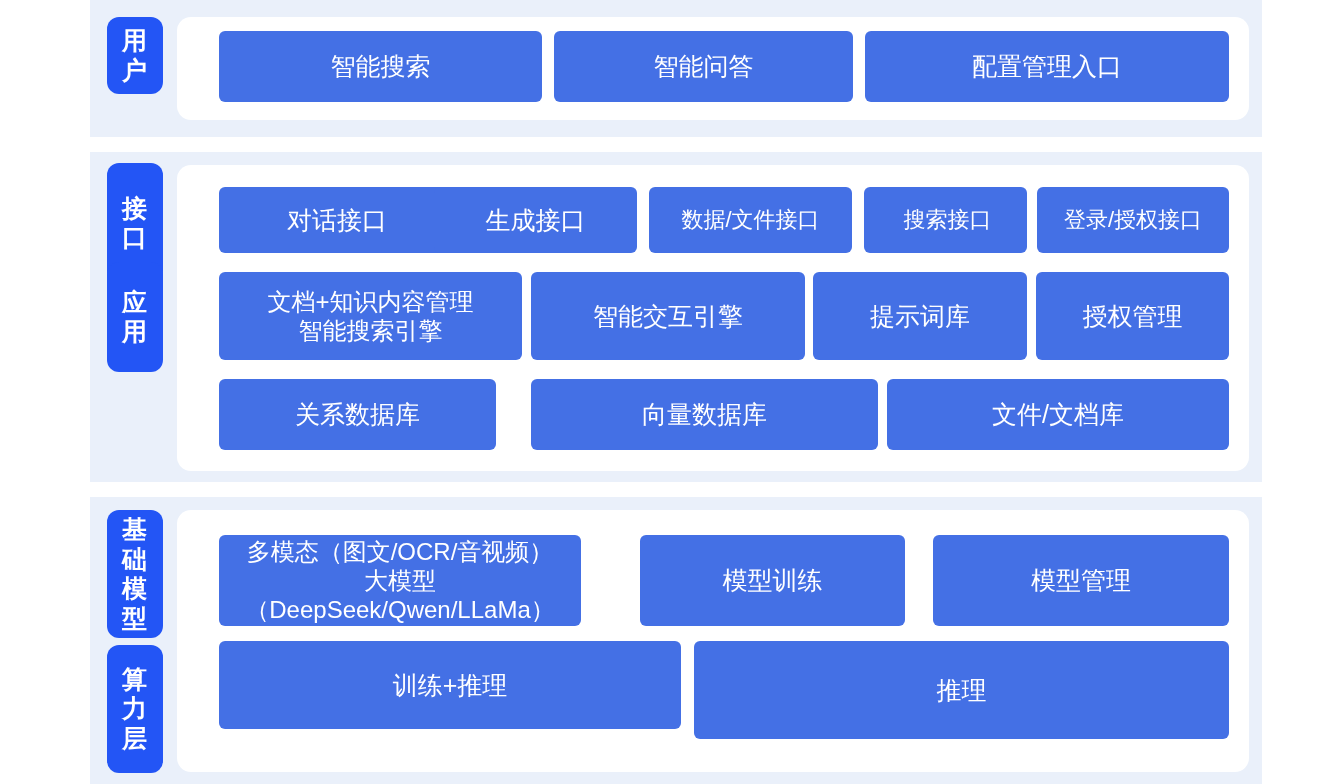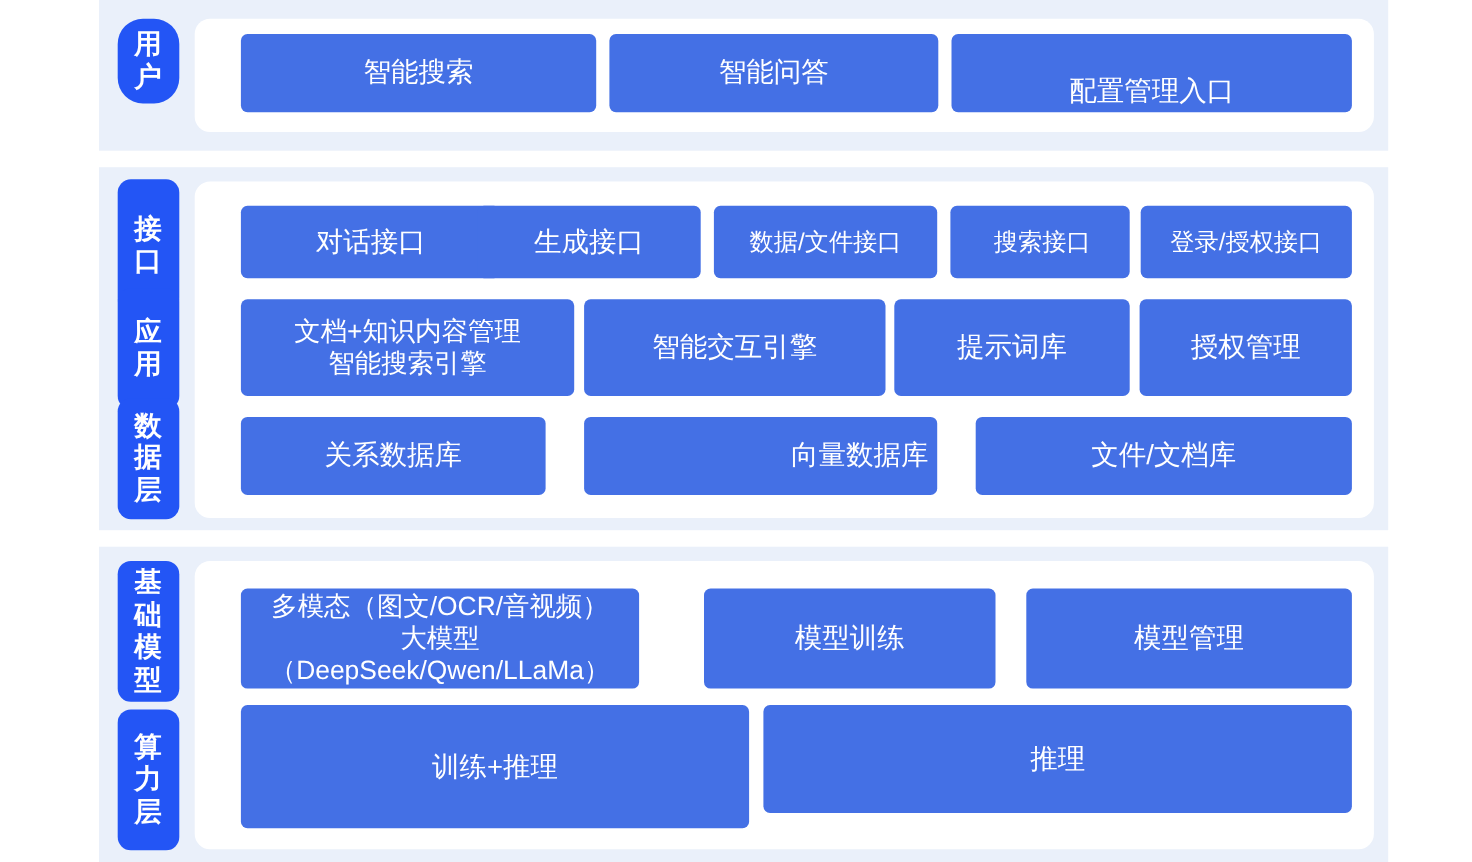--- a/index.html
+++ b/index.html
@@ -51,21 +51,21 @@
     font-size: 25px;
     font-weight: bold;
     line-height: 1.18;
     letter-spacing: 1px;
     text-align: center;
     writing-mode: horizontal-tb;
     width: 26px;
     word-break: break-all;
     white-space: normal;
   }
-  #tab-user   { top: 17px;  height: 77px; border-radius: 23px; }
+  #tab-user   { top: 17px;  height: 77px; }
   #tab-api    { top: 163px; height: 120px;  }
   #tab-app    { top: 262px; height: 110px; }
   #tab-data   { top: 362px; height: 110px; }
   #tab-model  { top: 510px; height: 128px; }
   #tab-compute{ top: 645px; height: 128px; }
 
   
   .panel {
     position: absolute;
     left: 177px;
@@ -113,37 +113,34 @@
 
   <div class="tab" id="tab-user">
     <span class="tab-text">用户</span>
   </div>
   <div class="tab" id="tab-api">
     <span class="tab-text">接口</span>
   </div>
   <div class="tab" id="tab-app">
     <span class="tab-text">应用</span>
   </div>
-  <div class="tab" id="tab-data">
-    <span class="tab-text">数据层</span>
-  </div>
   <div class="tab" id="tab-model">
     <span class="tab-text">基础模型</span>
   </div>
   <div class="tab" id="tab-compute">
     <span class="tab-text">算力层</span>
   </div>
 
   <div class="box" style="left:219px; top:31px; width:323px; height:71px;">
     <span class="label">智能搜索</span>
   </div>
   <div class="box" style="left:554px; top:31px; width:299px; height:71px;">
     <span class="label">智能问答</span>
   </div>
-  <div class="box" style="left:865px; top:31px; width:364px; height:71px;align-items:flex-end;">
+  <div class="box" style="left:865px; top:31px; width:364px; height:71px;">
     <span class="label">配置管理入口</span>
   </div>
 
   <div class="box" style="left:219px; top:187px; width:236px; height:66px;">
     <span class="label">对话接口</span>
   </div>
   <div class="box" style="left:434px; top:187px; width:203px; height:66px;">
     <span class="label">生成接口</span>
   </div>
   <div class="box small" style="left:649px; top:187px; width:203px; height:66px;">
@@ -166,38 +163,38 @@
   <div class="box" style="left:813px; top:272px; width:214px; height:88px;">
     <span class="label">提示词库</span>
   </div>
   <div class="box" style="left:1036px; top:272px; width:193px; height:88px;">
     <span class="label">授权管理</span>
   </div>
 
   <div class="box" style="left:219px; top:379px; width:277px; height:71px;">
     <span class="label">关系数据库</span>
   </div>
-  <div class="box" style="left:531px; top:379px; width:321px; height:71px;justify-content:flex-end;">
+  <div class="box" style="left:531px; top:379px; width:347px; height:71px;">
     <span class="label">向量数据库</span>
   </div>
   <div class="box" style="left:887px; top:379px; width:342px; height:71px;">
     <span class="label">文件/文档库</span>
   </div>
 
   <div class="box multi" style="left:219px; top:535px; width:362px; height:91px;">
     <span class="label">多模态（图文/OCR/音视频）
 大模型（DeepSeek/Qwen/LLaMa）</span>
   </div>
   <div class="box" style="left:640px; top:535px; width:265px; height:91px;">
     <span class="label">模型训练</span>
   </div>
   <div class="box" style="left:933px; top:535px; width:296px; height:91px;">
     <span class="label">模型管理</span>
   </div>
 
-  <div class="box" style="left:219px; top:641px; width:462px; height:112px;">
+  <div class="box" style="left:219px; top:641px; width:462px; height:88px;">
     <span class="label">训练+推理</span>
   </div>
   <div class="box" style="left:694px; top:641px; width:535px; height:98px;">
     <span class="label">推理</span>
   </div>
 
 </div>
 
 </body></html>

